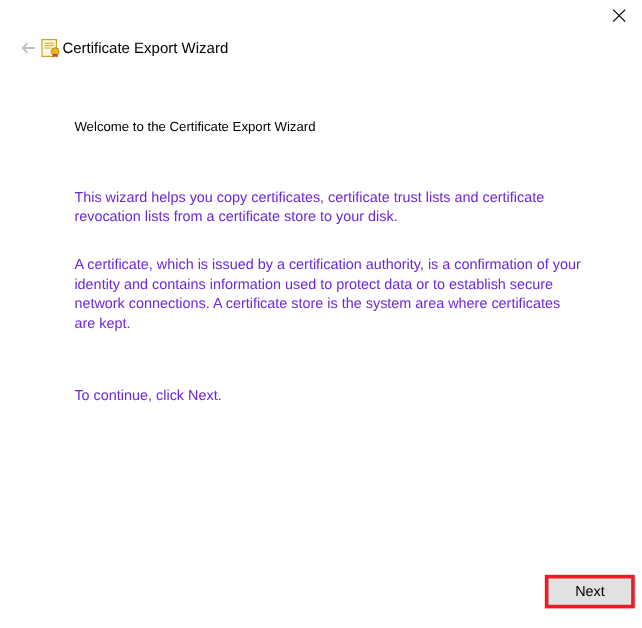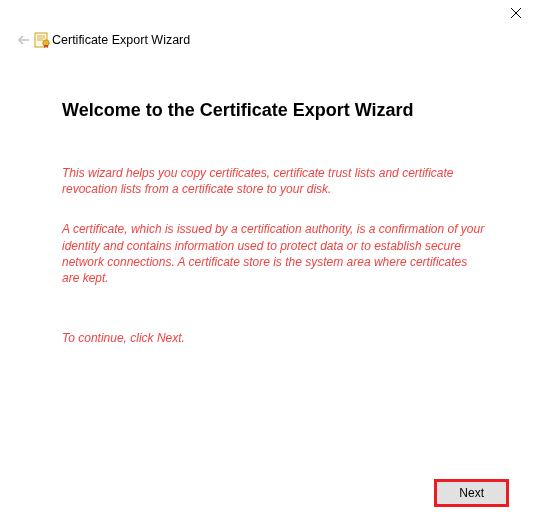--- a/index.html
+++ b/index.html
@@ -51,37 +51,36 @@
       justify-content: center;
     }
     .wizard-title {
       font-size: 12.5px;
       color: #000;
     }
     .content {
       padding: 50px 50px 0 62px;
     }
     .heading {
-      font-size: 18px;
-      font-weight: 700;
+      font-size: 11px;
+      font-weight: 400;
       color: #000;
       margin-bottom: 44px;
     }
     .para {
       font-size: 12px;
-      color: #ef4444;
+      color: #6d28d9;
       line-height: 1.35;
       margin-bottom: 24px;
-      font-style: italic;
     }
     .para.spaced-top { margin-top: 44px; }
     .footer {
       position: absolute;
       bottom: 18px;
-      right: 28px;
+      right: 8px;
       display: flex;
       gap: 6px;
       justify-content: center;
     }
     .btn {
       font-family: inherit;
       font-size: 12px;
       height: 24px;
       padding: 0 22px;
       border: 1px solid #adadad;

